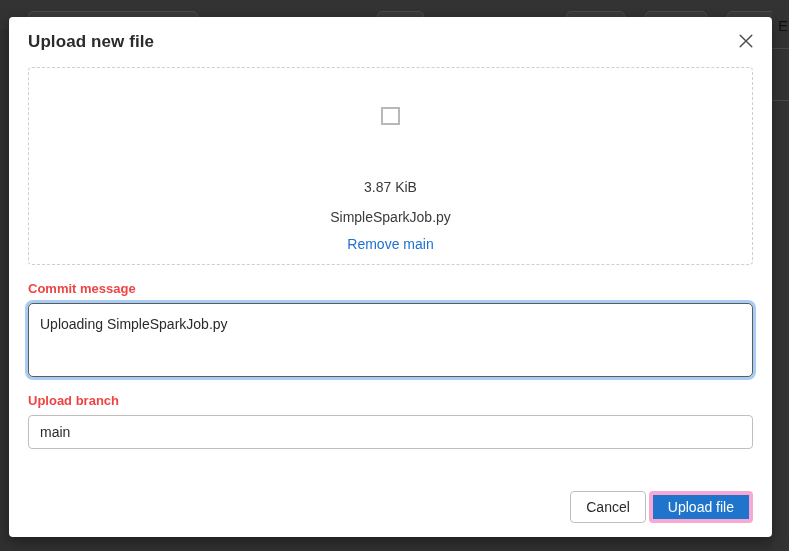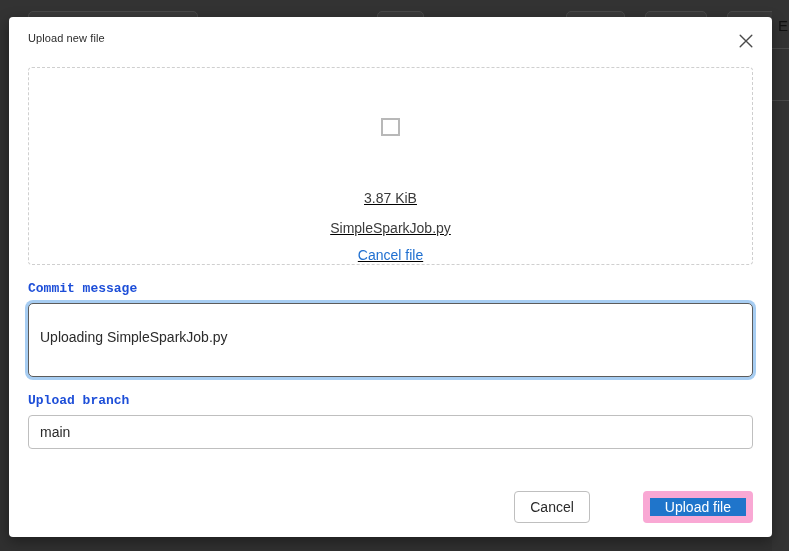--- a/index.html
+++ b/index.html
@@ -73,22 +73,22 @@
   }
 
   .modal-header {
     position: relative;
     height: 50px;
   }
   .modal-title {
     position: absolute;
     left: 19px;
     top: 15px;
-    font-size: 11px;
-    font-weight: normal;
+    font-size: 17px;
+    font-weight: bold;
     color: #2b2b2b;
     letter-spacing: 0.1px;
   }
   .modal-close {
     position: absolute;
     right: 12px;
     top: 10px;
     width: 28px;
     height: 28px;
     border: none;
@@ -110,23 +110,22 @@
   
   .dropzone {
     position: relative;
     height: 196px;
     border: 1px dashed #cfcfcf;
     border-radius: 4px;
     background: #ffffff;
     display: flex;
     flex-direction: column;
     align-items: center;
-    justify-content: flex-end;
-    cursor: pointer;
-    text-decoration: underline;
+    justify-content: center;
+    cursor: pointer;
   }
   .dropzone-graphic {
     margin-top: 28px;
     width: 19px;
     height: 18px;
     border: 2px solid #b8b8b8;
     box-sizing: border-box;
     background: #ffffff;
   }
   .dropzone-filesize {
@@ -149,42 +148,41 @@
     line-height: 18px;
     cursor: pointer;
   }
 
   
   .field-group { margin-top: 16px; }
   .field-label {
     display: block;
     font-size: 13px;
     font-weight: bold;
-    color: #1d4ed8;
+    color: #ef4444;
     margin-bottom: 7px;
-    font-family: Liberation Mono, monospace;
   }
 
   .commit-textarea-wrap {
     position: relative;
     border-radius: 5px;
     box-shadow: 0 0 0 3px #a7cdf2;
     border: 1px solid #5c5c5c;
     background: #ffffff;
     box-sizing: border-box;
     height: 74px;
   }
   .commit-textarea {
     width: 100%;
     height: 100%;
     border: none;
     outline: none;
     resize: none;
     box-sizing: border-box;
-    padding: 23px 11px;
+    padding: 10px 11px;
     font-family: "Liberation Sans", sans-serif;
     font-size: 14px;
     color: #2b2b2b;
     line-height: 20px;
     background: transparent;
     border-radius: 4px;
   }
 
   .branch-input {
     width: 100%;
@@ -199,21 +197,21 @@
     outline: none;
     background: #ffffff;
   }
 
   
   .modal-footer {
     position: absolute;
     right: 19px;
     bottom: 14px;
     display: flex;
-    gap: 9px;
+    gap: 3px;
     align-items: center;
   }
   .btn {
     font-family: "Liberation Sans", sans-serif;
     font-size: 14px;
     line-height: 1;
     border-radius: 4px;
     cursor: pointer;
     padding: 0 15px;
     height: 32px;
@@ -222,24 +220,23 @@
     align-items: center;
     justify-content: center;
   }
   .btn-secondary {
     background: #ffffff;
     border: 1px solid #bfbfbf;
     color: #2b2b2b;
   }
   .btn-primary {
     background: #1f75cb;
-    border: 7px solid #f9a8d4;
+    border: 4px solid #f9a8d4;
     color: #ffffff;
     font-weight: normal;
-    margin-left: 44px;
   }
 </style>
 </head>
 <body>
 
 <div id="app-backdrop">
   <div class="chrome-toolbar"></div>
 
   <div class="chrome-pill" style="left:28px;  width:168px;"></div>
   <div class="chrome-pill" style="left:377px; width:45px;"></div>
@@ -265,21 +262,21 @@
       </span>
     </button>
   </div>
 
   <div class="modal-body">
 
     <div class="dropzone">
       <div class="dropzone-graphic"></div>
       <div class="dropzone-filesize">3.87 KiB</div>
       <div class="dropzone-filename">SimpleSparkJob.py</div>
-      <a class="dropzone-remove">Cancel file</a>
+      <a class="dropzone-remove">Remove main</a>
     </div>
 
     <div class="field-group">
       <label class="field-label">Commit message</label>
       <div class="commit-textarea-wrap">
         <textarea class="commit-textarea" autofocus="" placeholder="" style="">Uploading SimpleSparkJob.py</textarea>
       </div>
     </div>
 
     <div class="field-group">

